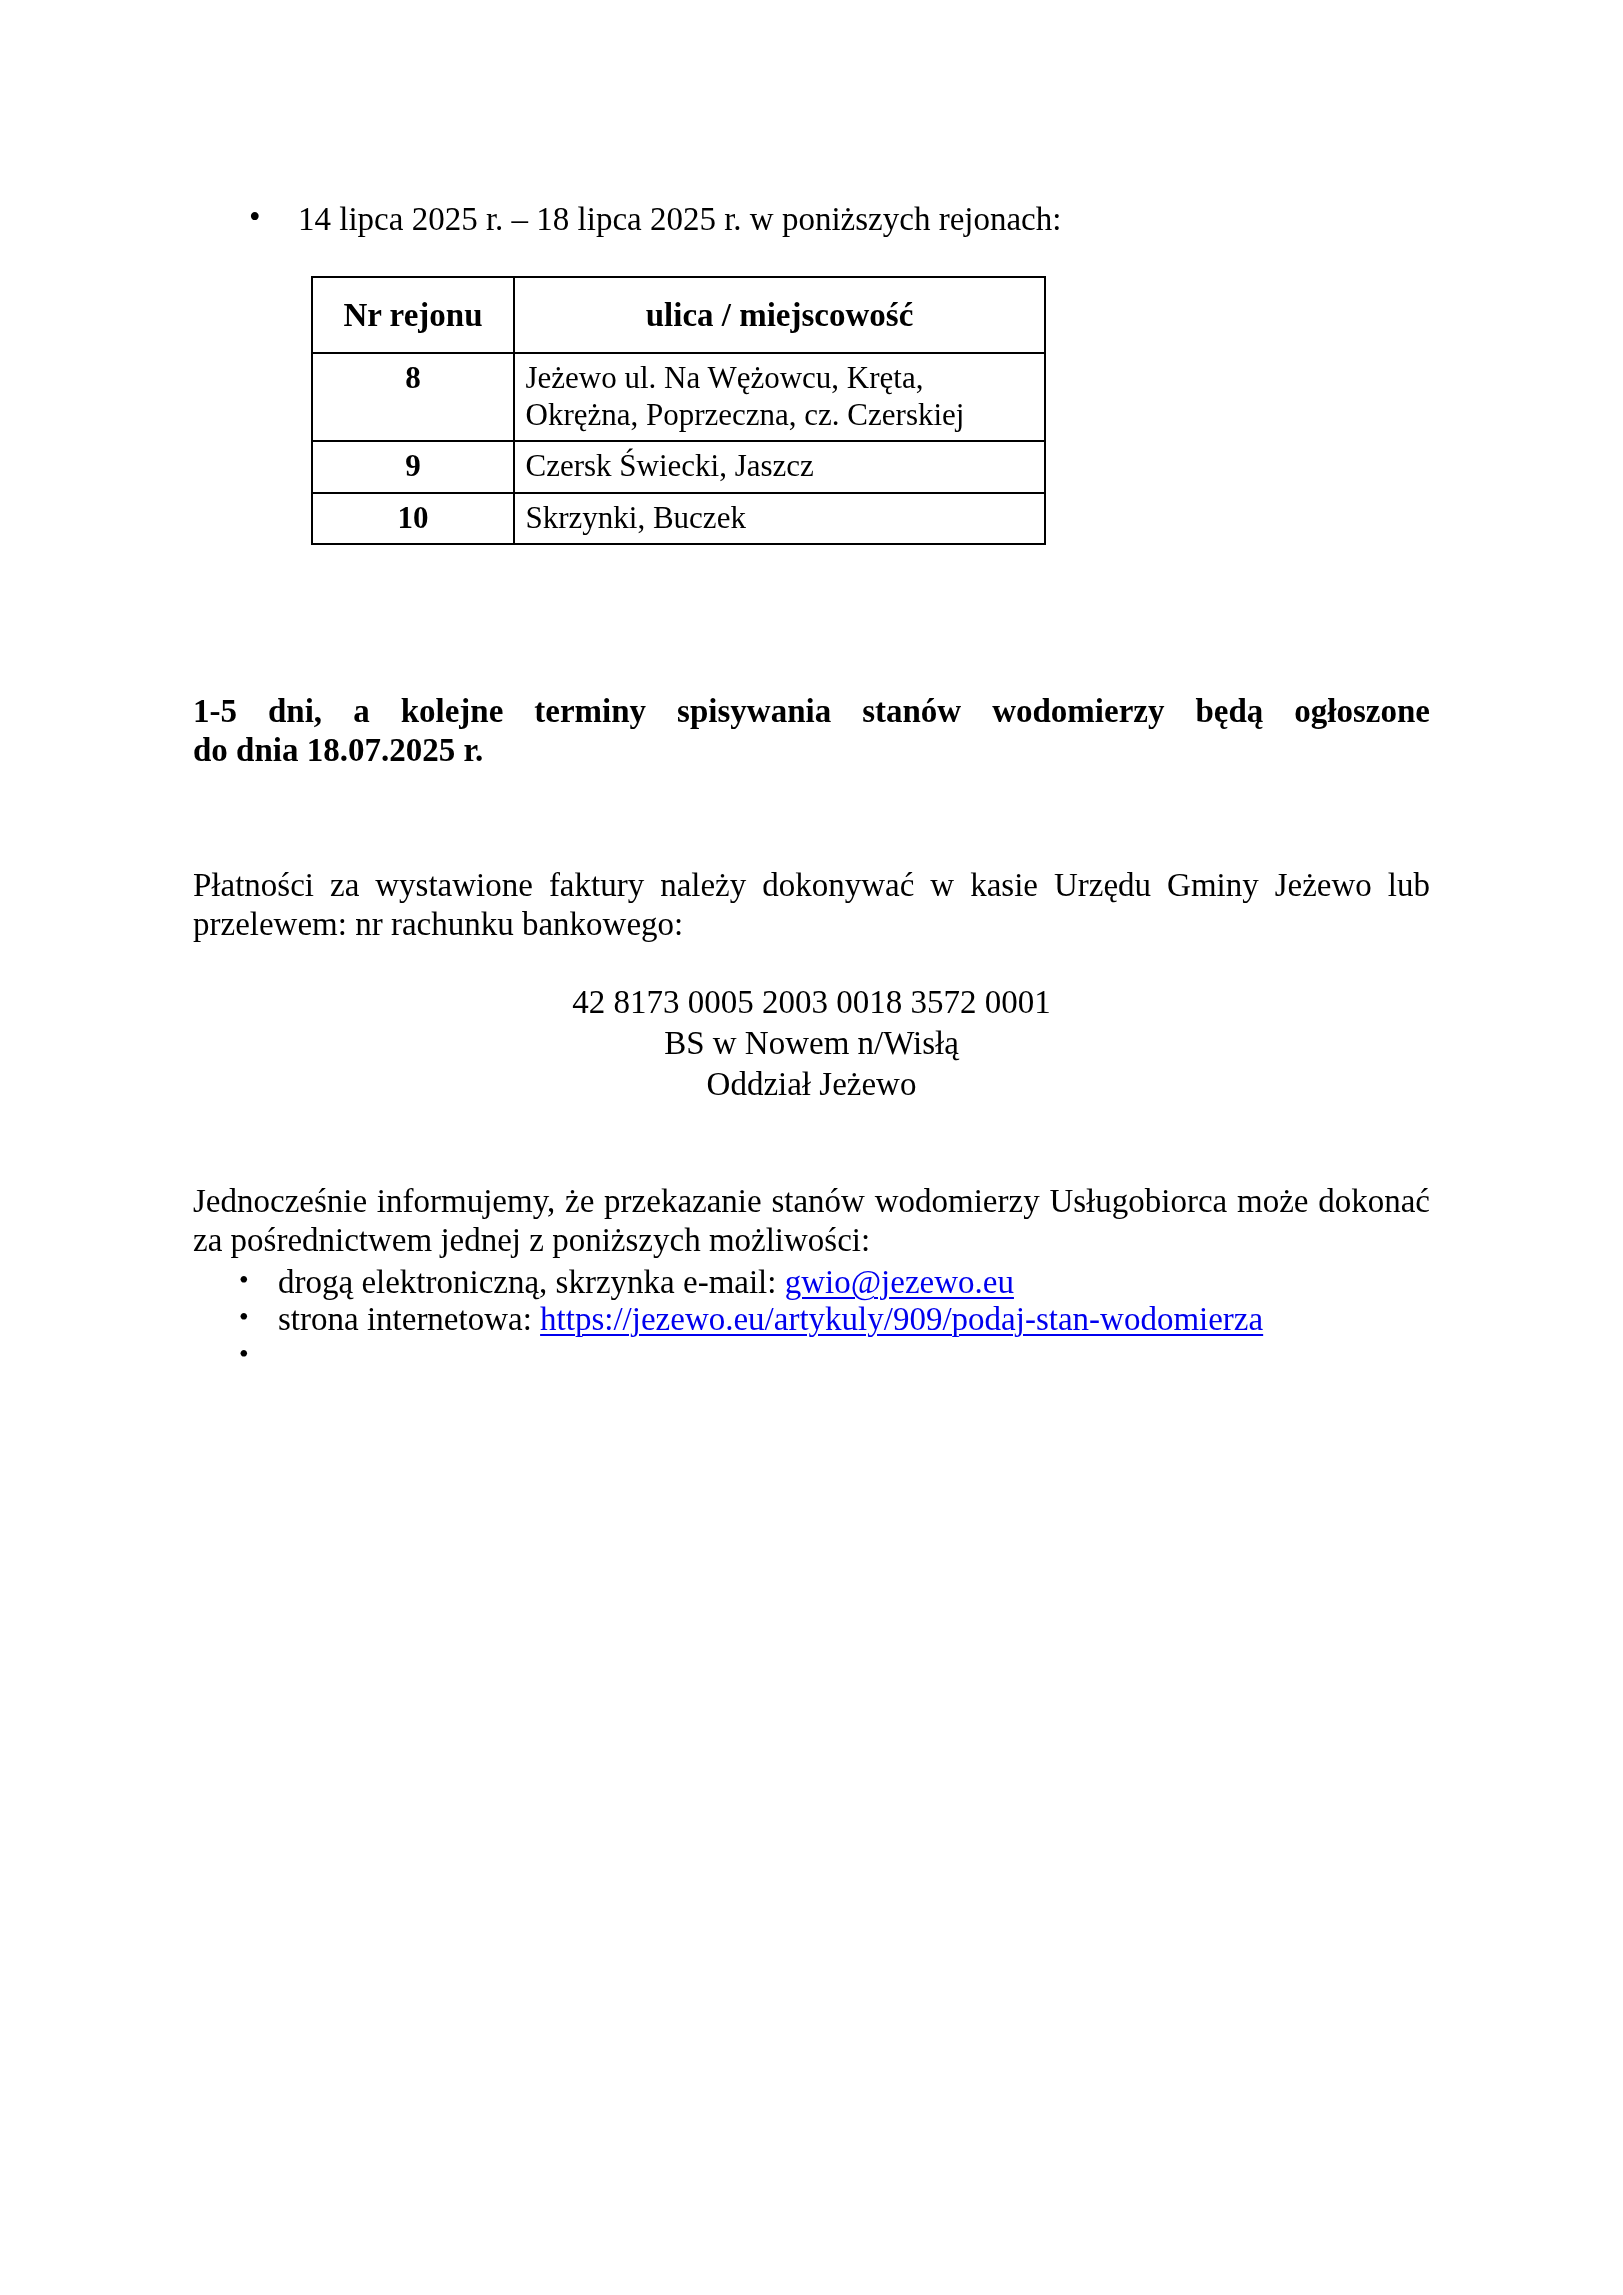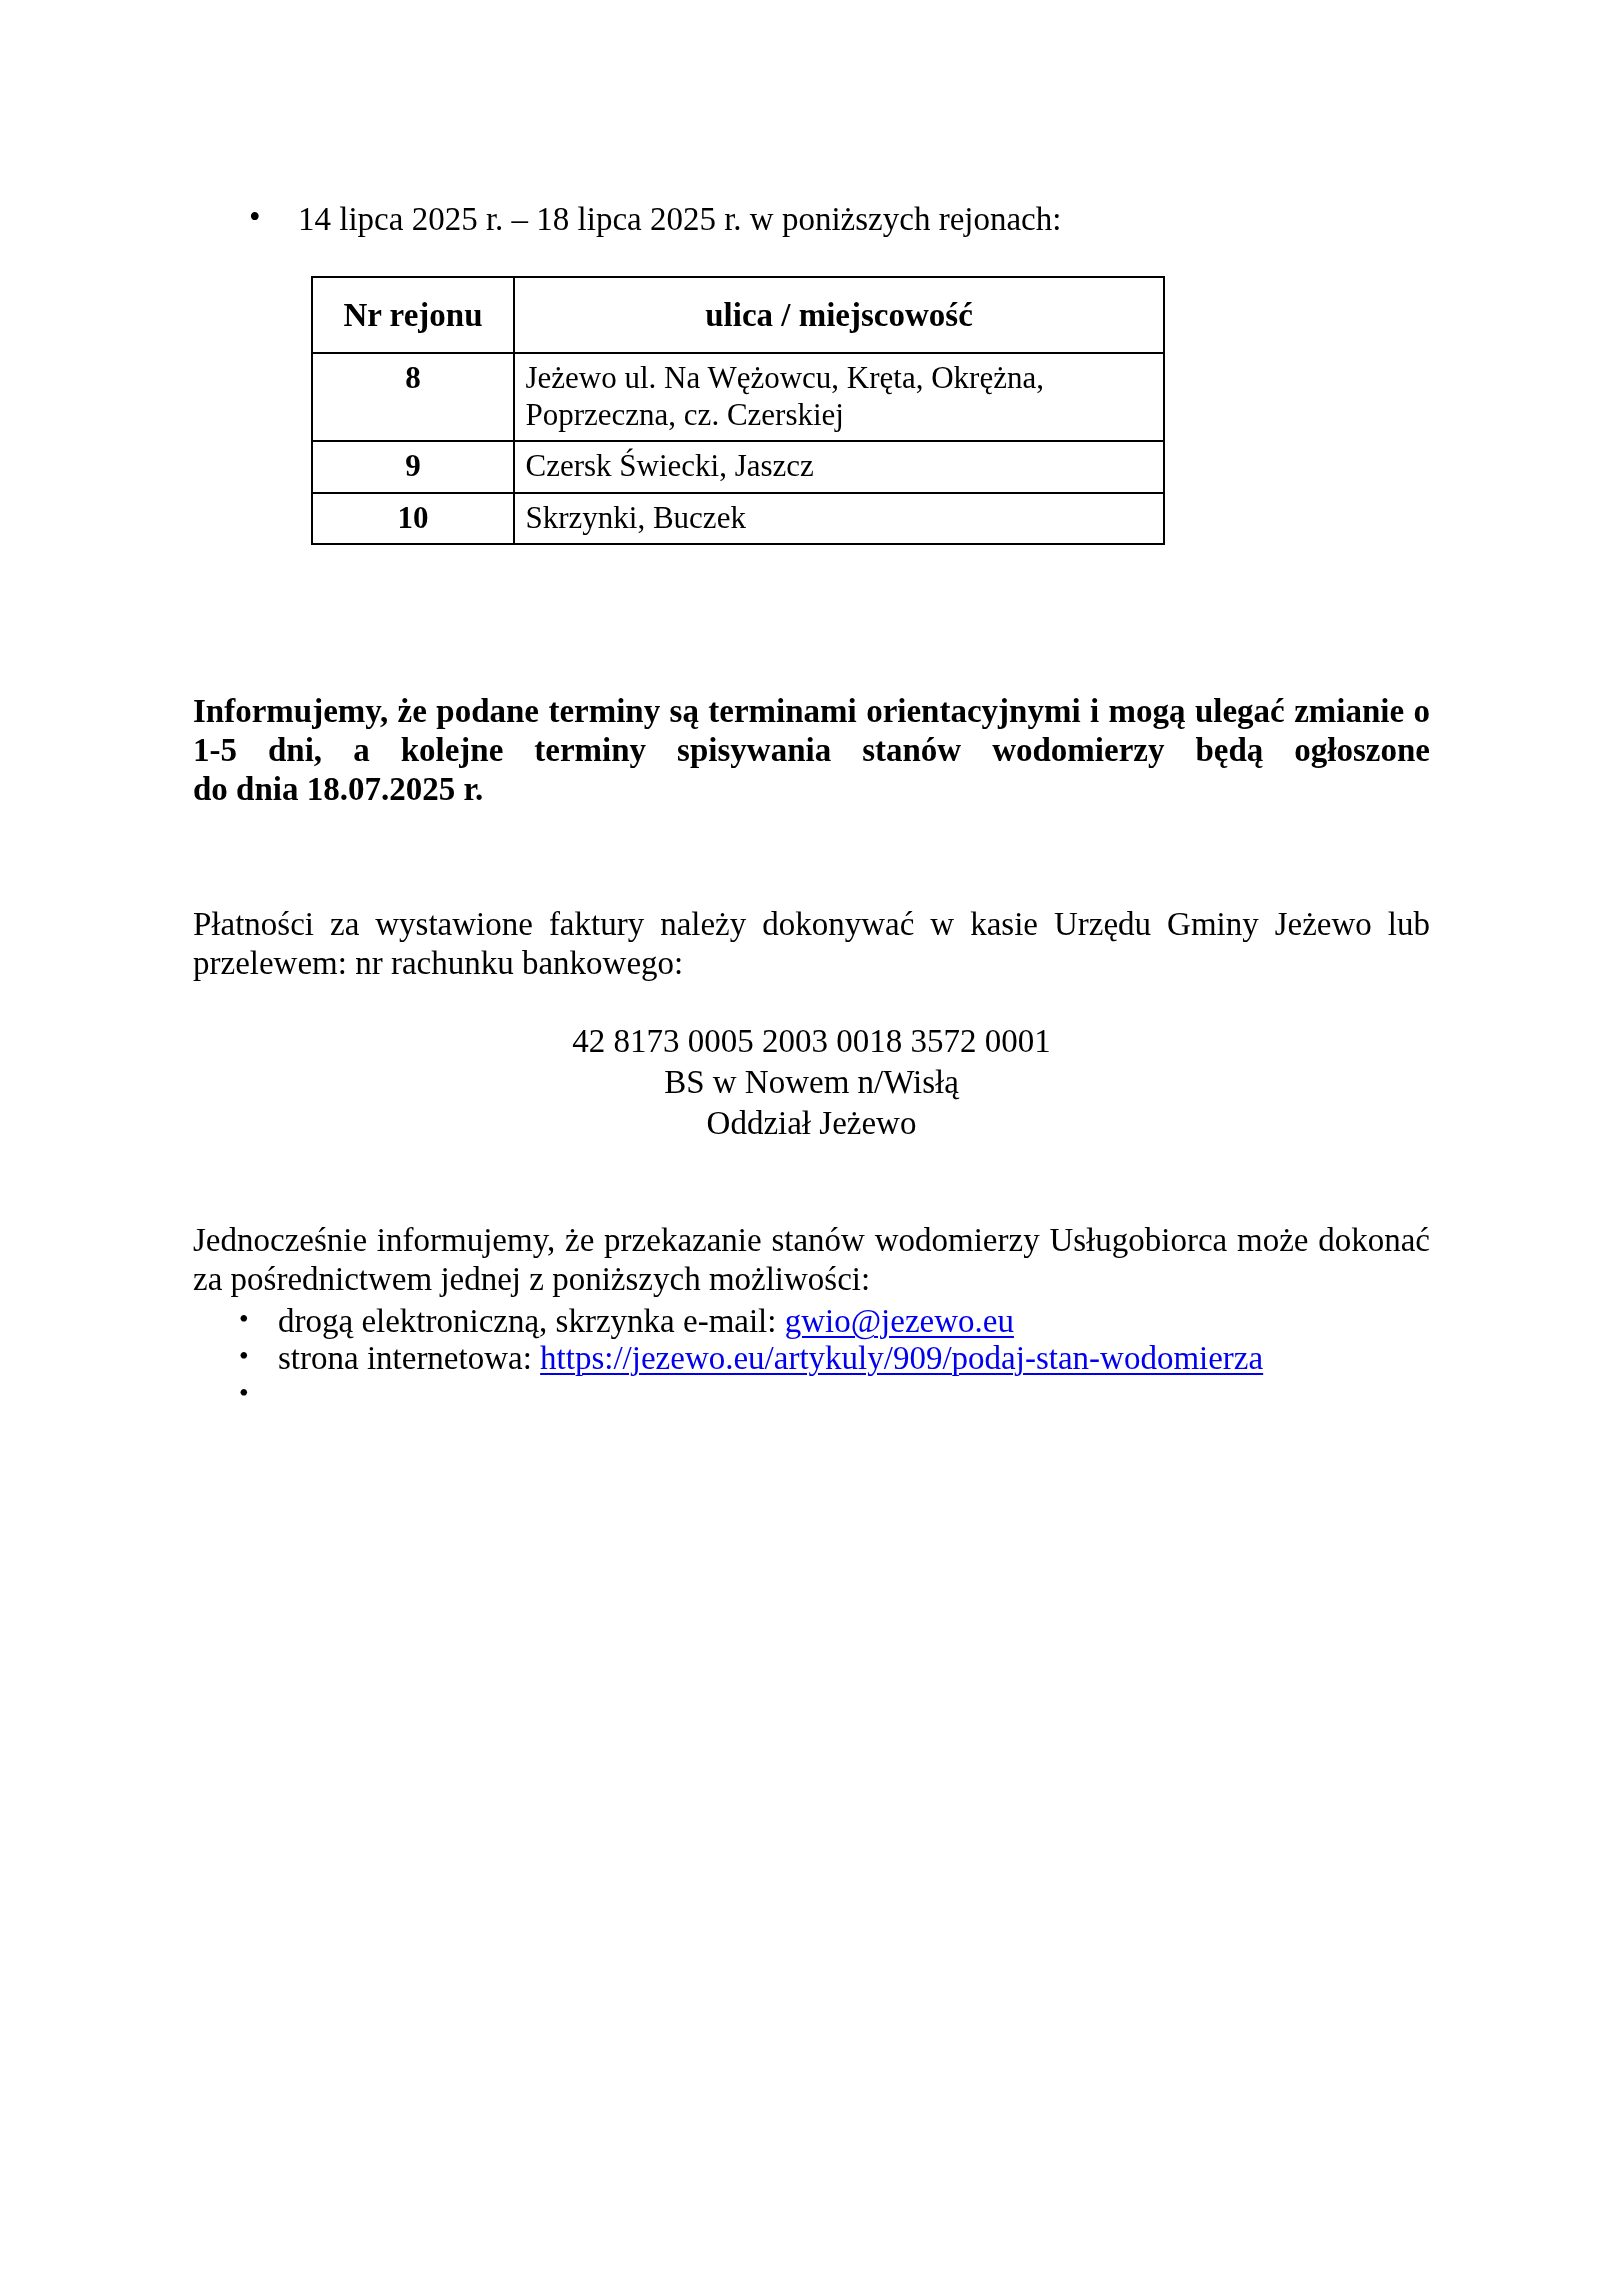--- a/index.html
+++ b/index.html
@@ -32,21 +32,21 @@
     top: -2px;
     font-size: 33px;
   }
   .b { font-weight: normal; }
 
   
   table.rejon-table {
     border-collapse: collapse;
     table-layout: fixed;
     margin: 37px 0 0 118px;
-    width: 854px;
+    width: 735px;
   }
   .rejon-table col.c1 { width: 202px; }
   .rejon-table th, .rejon-table td {
     border: 2px solid #000000;
     box-sizing: border-box;
   }
   .rejon-table th {
     font-size: 33px;
     font-weight: bold;
     text-align: center;
@@ -149,21 +149,20 @@
         <td class="area">Czersk Świecki, Jaszcz</td>
       </tr>
       <tr>
         <td class="nr">10</td>
         <td class="area">Skrzynki, Buczek</td>
       </tr>
     </tbody>
   </table>
 
   <div class="para notice">
-    <div class="just">Informujemy, że podane terminy są terminami orientacyjnymi i mogą ulegać zmianie o</div>
     <div class="just">1-5 dni, a kolejne terminy spisywania stanów wodomierzy będą ogłoszone</div>
     <div><span class="underlined">do dnia 18.07.2025 r.</span></div>
   </div>
 
   <div class="para payment">
     <div class="just">Płatności za wystawione faktury należy dokonywać w kasie Urzędu Gminy Jeżewo lub</div>
     <div>przelewem: nr rachunku bankowego:</div>
   </div>
 
   <div class="bank-block">

